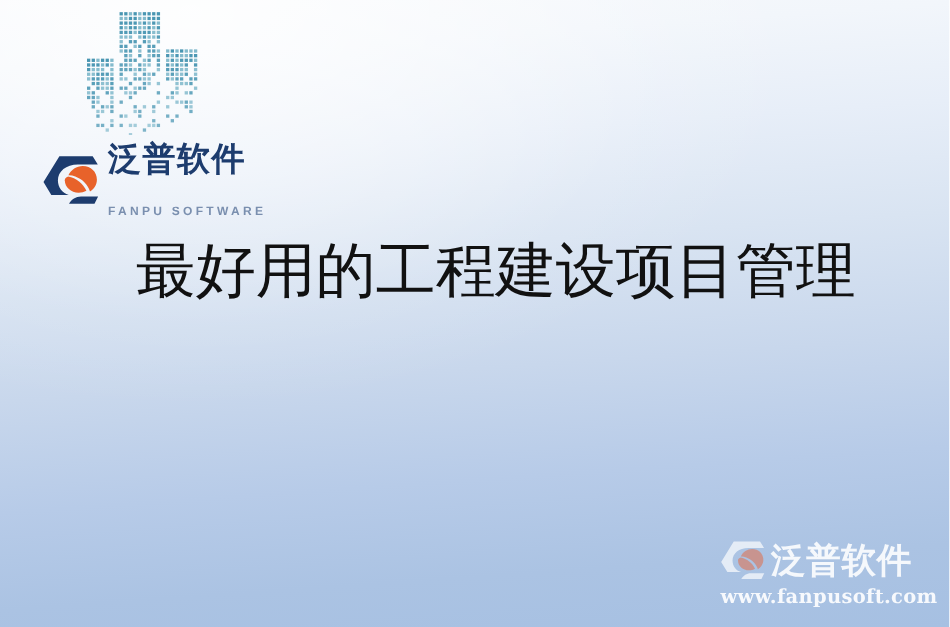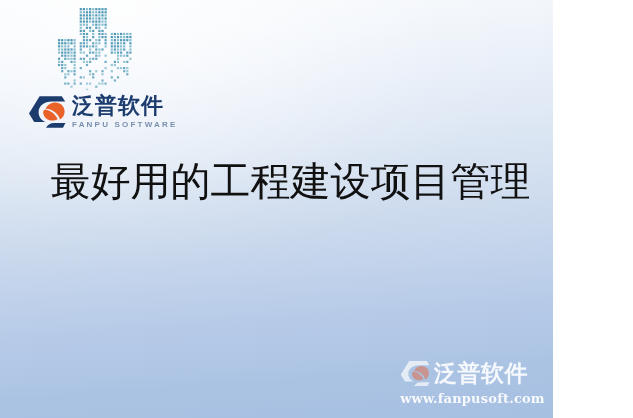--- a/index.html
+++ b/index.html
@@ -6,21 +6,21 @@
     margin: 0;
     padding: 0;
     background: #ffffff;
   }
   body {
     font-family: "Liberation Sans", sans-serif;
   }
 
   #slide {
     position: relative;
-    width: 553px;
+    width: 633px;
     height: 418px;
     overflow: hidden;
     background: linear-gradient(176deg,
         #f7f9fc 0%,
         #f2f6fb 10%,
         #e7eef8 24%,
         #d9e4f2 40%,
         #c8d7ec 58%,
         #b7cbe8 74%,
         #abc3e3 88%,
@@ -78,21 +78,21 @@
     letter-spacing: 1px;
     line-height: 1.05;
     white-space: nowrap;
   }
   #brand-en {
     font-family: "Liberation Sans", sans-serif;
     font-size: 8px;
     font-weight: 700;
     color: #7a8faf;
     letter-spacing: 2.2px;
-    margin-top: 3px;
+    margin-top: 19px;
     white-space: nowrap;
   }
 
   
   #headline {
     position: absolute;
     left: 0;
     right: 0;
     top: 152px;
     text-align: center;
@@ -134,21 +134,21 @@
     font-family: "Liberation Sans", sans-serif;
     font-size: 23px;
     font-weight: 700;
     color: rgba(255,255,255,0.88);
     letter-spacing: 0.5px;
     line-height: 1;
     white-space: nowrap;
   }
   #wm-url {
     margin-top: 1px;
-    text-align: center;
+    text-align: right;
     font-family: "DejaVu Serif", "Liberation Serif", serif;
     font-size: 13px;
     font-weight: 700;
     color: rgba(255,255,255,0.90);
     letter-spacing: 0.2px;
     white-space: nowrap;
   }
 </style>
 </head>
 <body>

